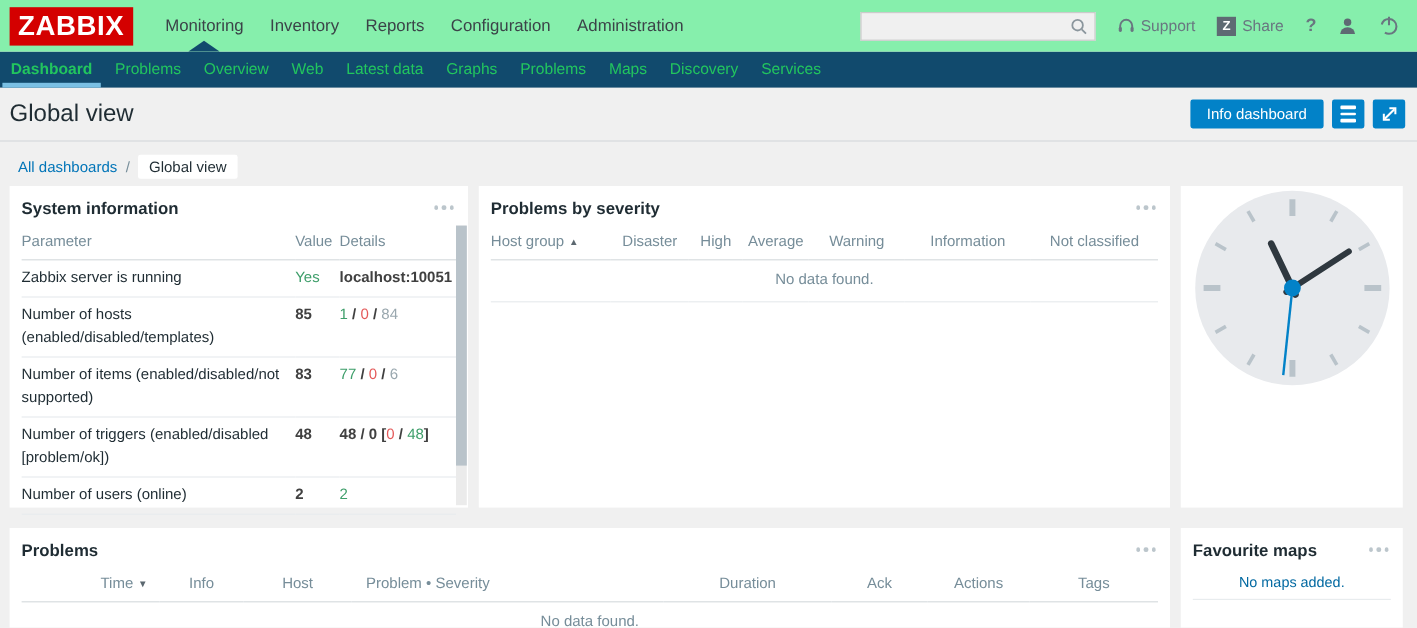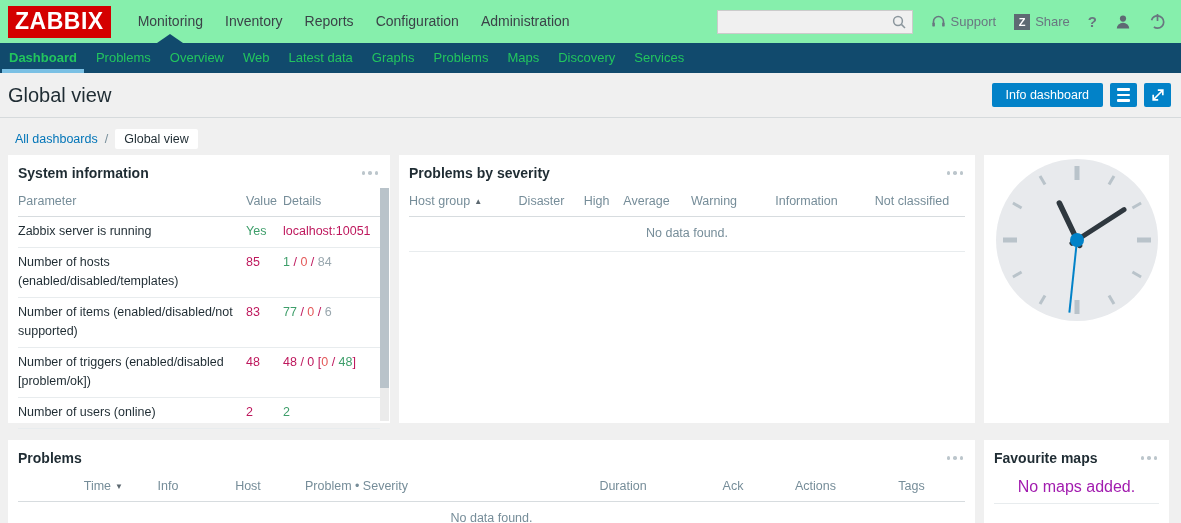--- a/index.html
+++ b/index.html
@@ -57,28 +57,28 @@
   table { border-collapse:collapse; table-layout:fixed; width:calc(100% - 20px); margin:0 10px; font-size:12.5px; }
   th { color:#768d99; font-weight:400; text-align:left; padding:5px 0 8px; border-bottom:1px solid #d7dcdf; }
   td { padding:5px 6px 6px 0; border-bottom:1px solid #e8ecee; color:#1f2c33; line-height:19px; vertical-align:top; }
   .sev-table th, .prob-table th { text-align:center; }
   .sev-table th:first-child { text-align:left; }
   .prob-table th.th-time { text-align:right; padding-right:10px; }
   .prob-table th.th-problem { text-align:left; padding-left:12px; }
   .nodata-cell { text-align:center; color:#768d99; padding:7px 0 8px; }
   .sort-arrow { font-size:8px; color:#5c6870; margin-left:4px; vertical-align:1px; }
   .seg-green { color:#3e9e6a; } .seg-red { color:#e45959; }
-  .seg-gray  { color:#99a7ae; } .seg-dark { color:#be185d; }
+  .seg-gray  { color:#99a7ae; } .seg-dark { color:#404040;font-weight:bold; }
   
   .vscroll { position:absolute; top:33px; bottom:2px; right:1px; width:9px; background:#ebebeb; }
   .vscroll .thumb { position:absolute; top:0; left:0; right:0; height:86%; background:#b9c3ca; cursor:pointer; }
   
   .clock-wrap { display:flex; justify-content:center; padding-top:2px; }
   
-  .fm-nodata { text-align:center; color:#a21caf; font-size:16px; margin:0 10px; padding:4px 0 7px;
+  .fm-nodata { text-align:center; color:#0369a1; font-size:12px; margin:0 10px; padding:4px 0 7px;
                border-bottom:1px solid #e8ecee; }
   svg { display:block; }
 </style>
 </head>
 <body>
 
 <header class="topbar">
   <div class="logo">ZABBIX</div>
   <nav class="main-menu">
     <div class="menu-item active">Monitoring</div>

